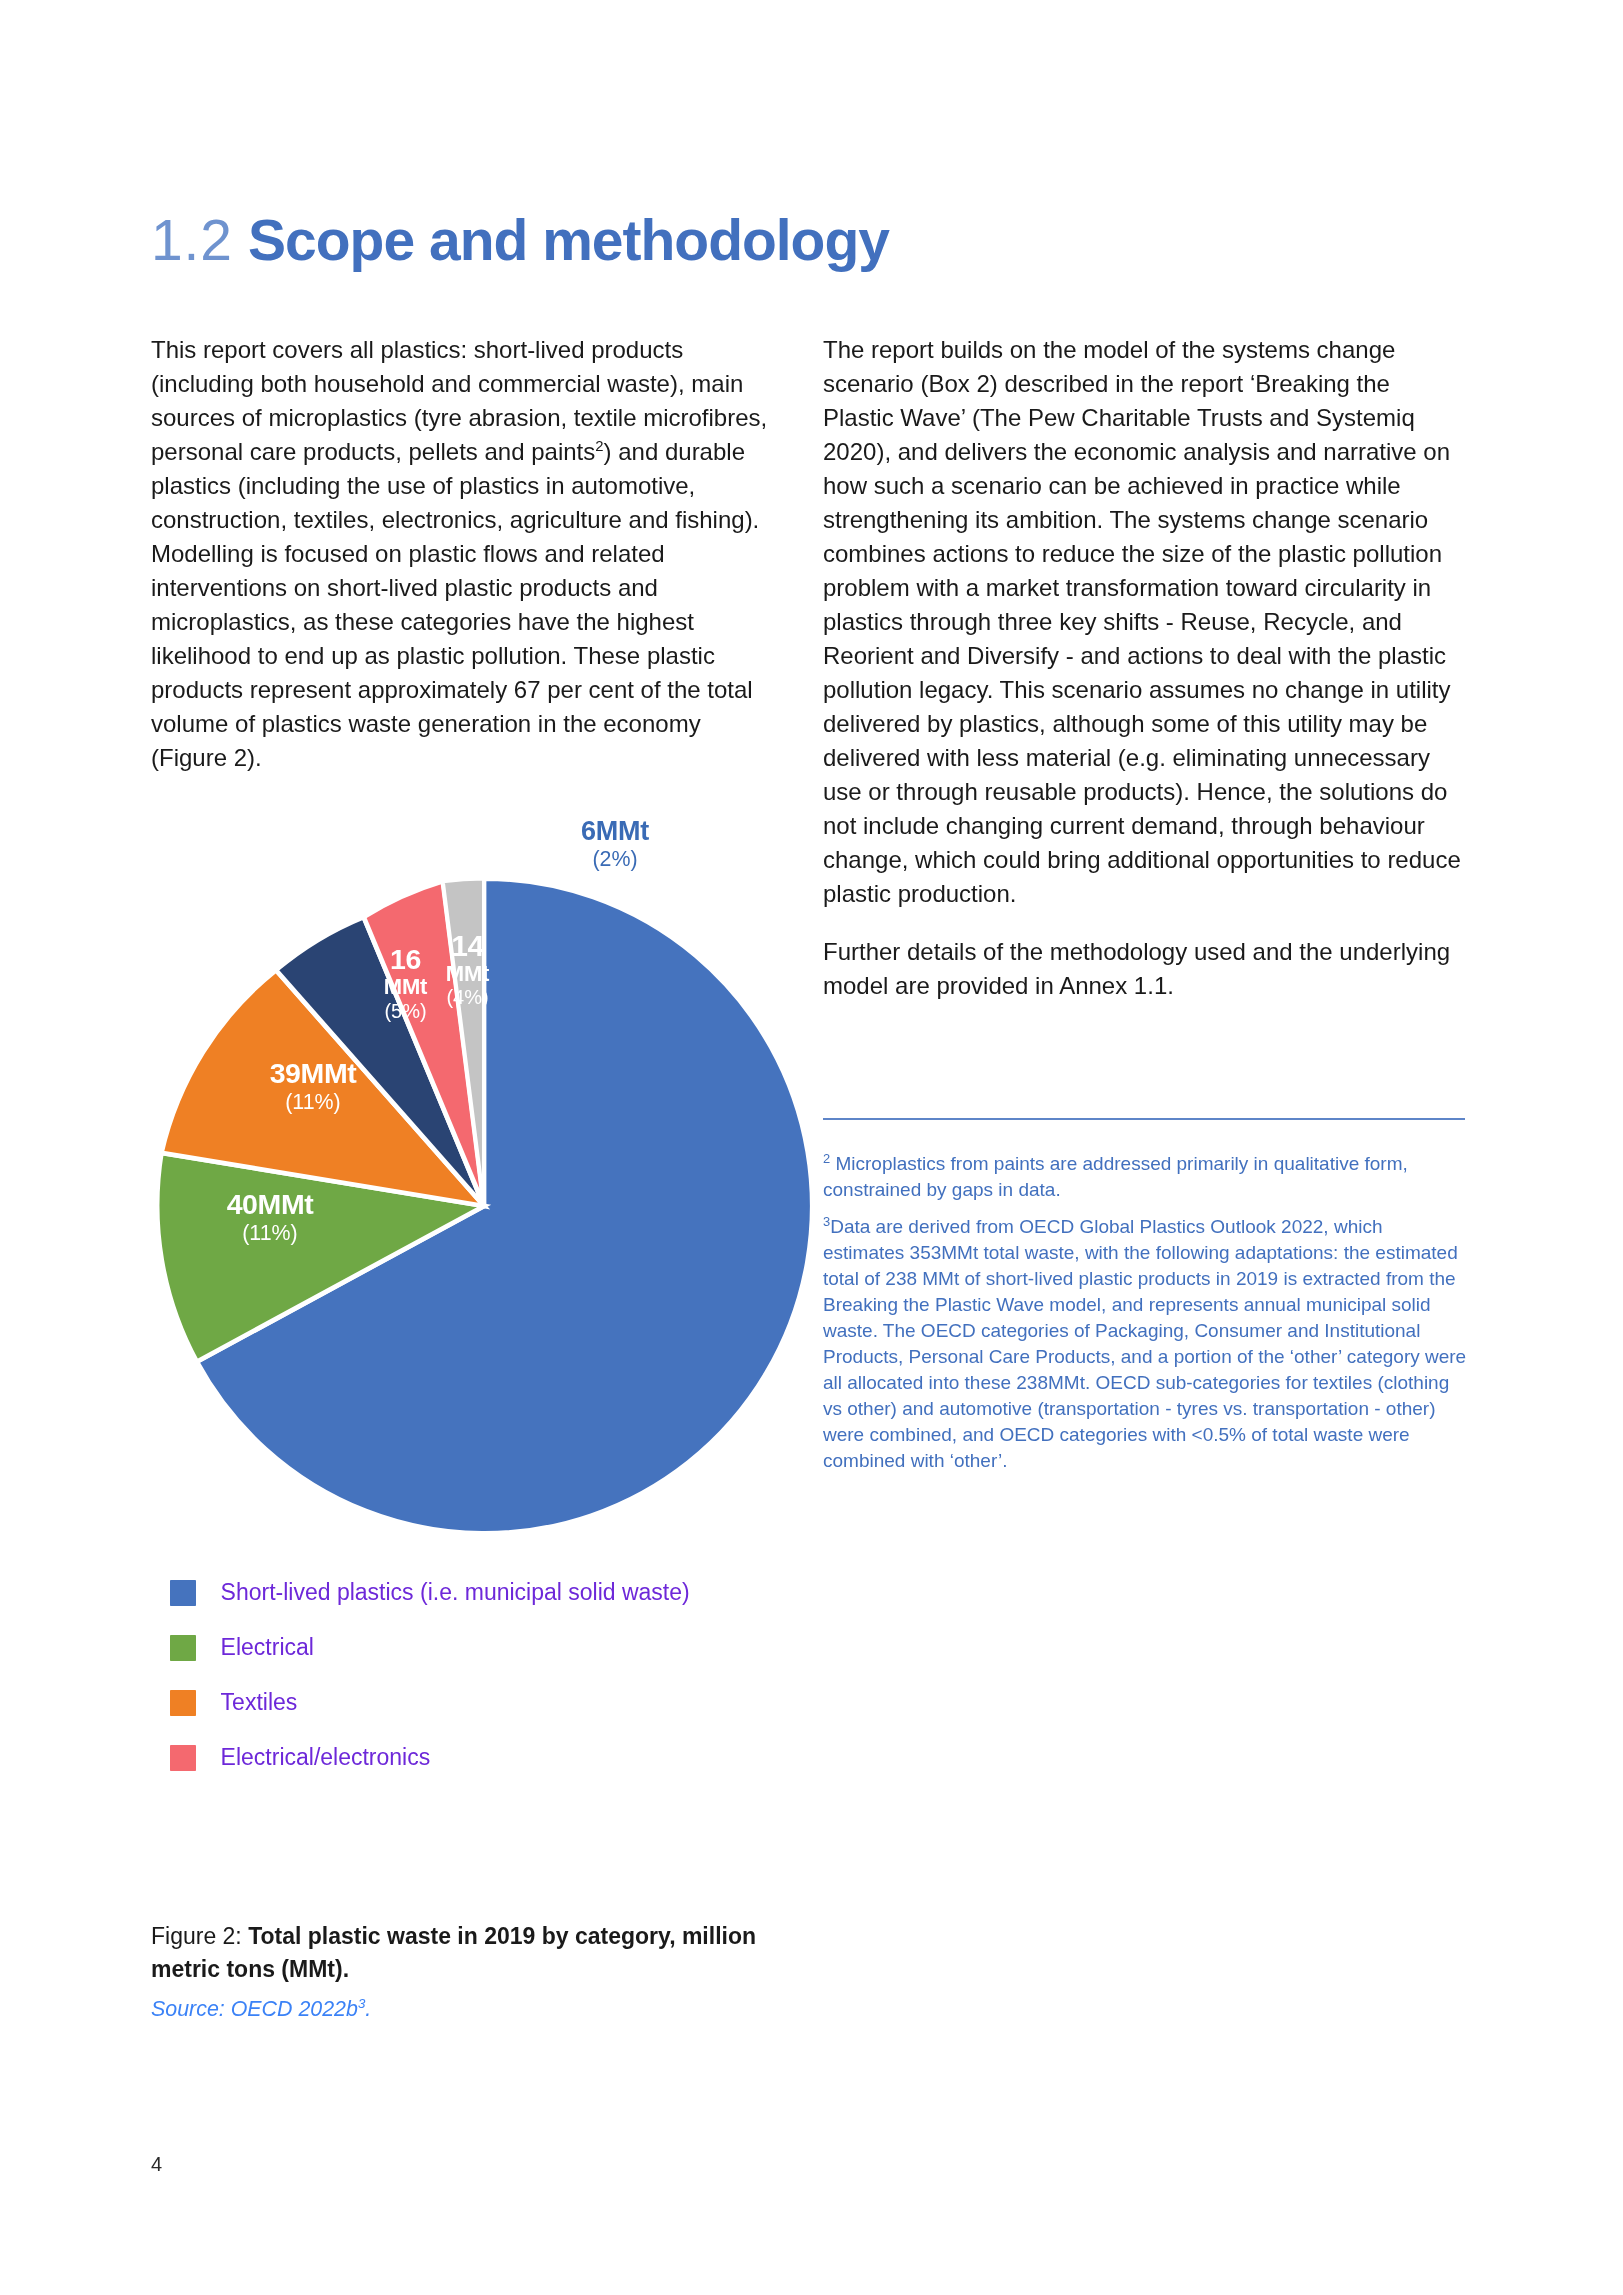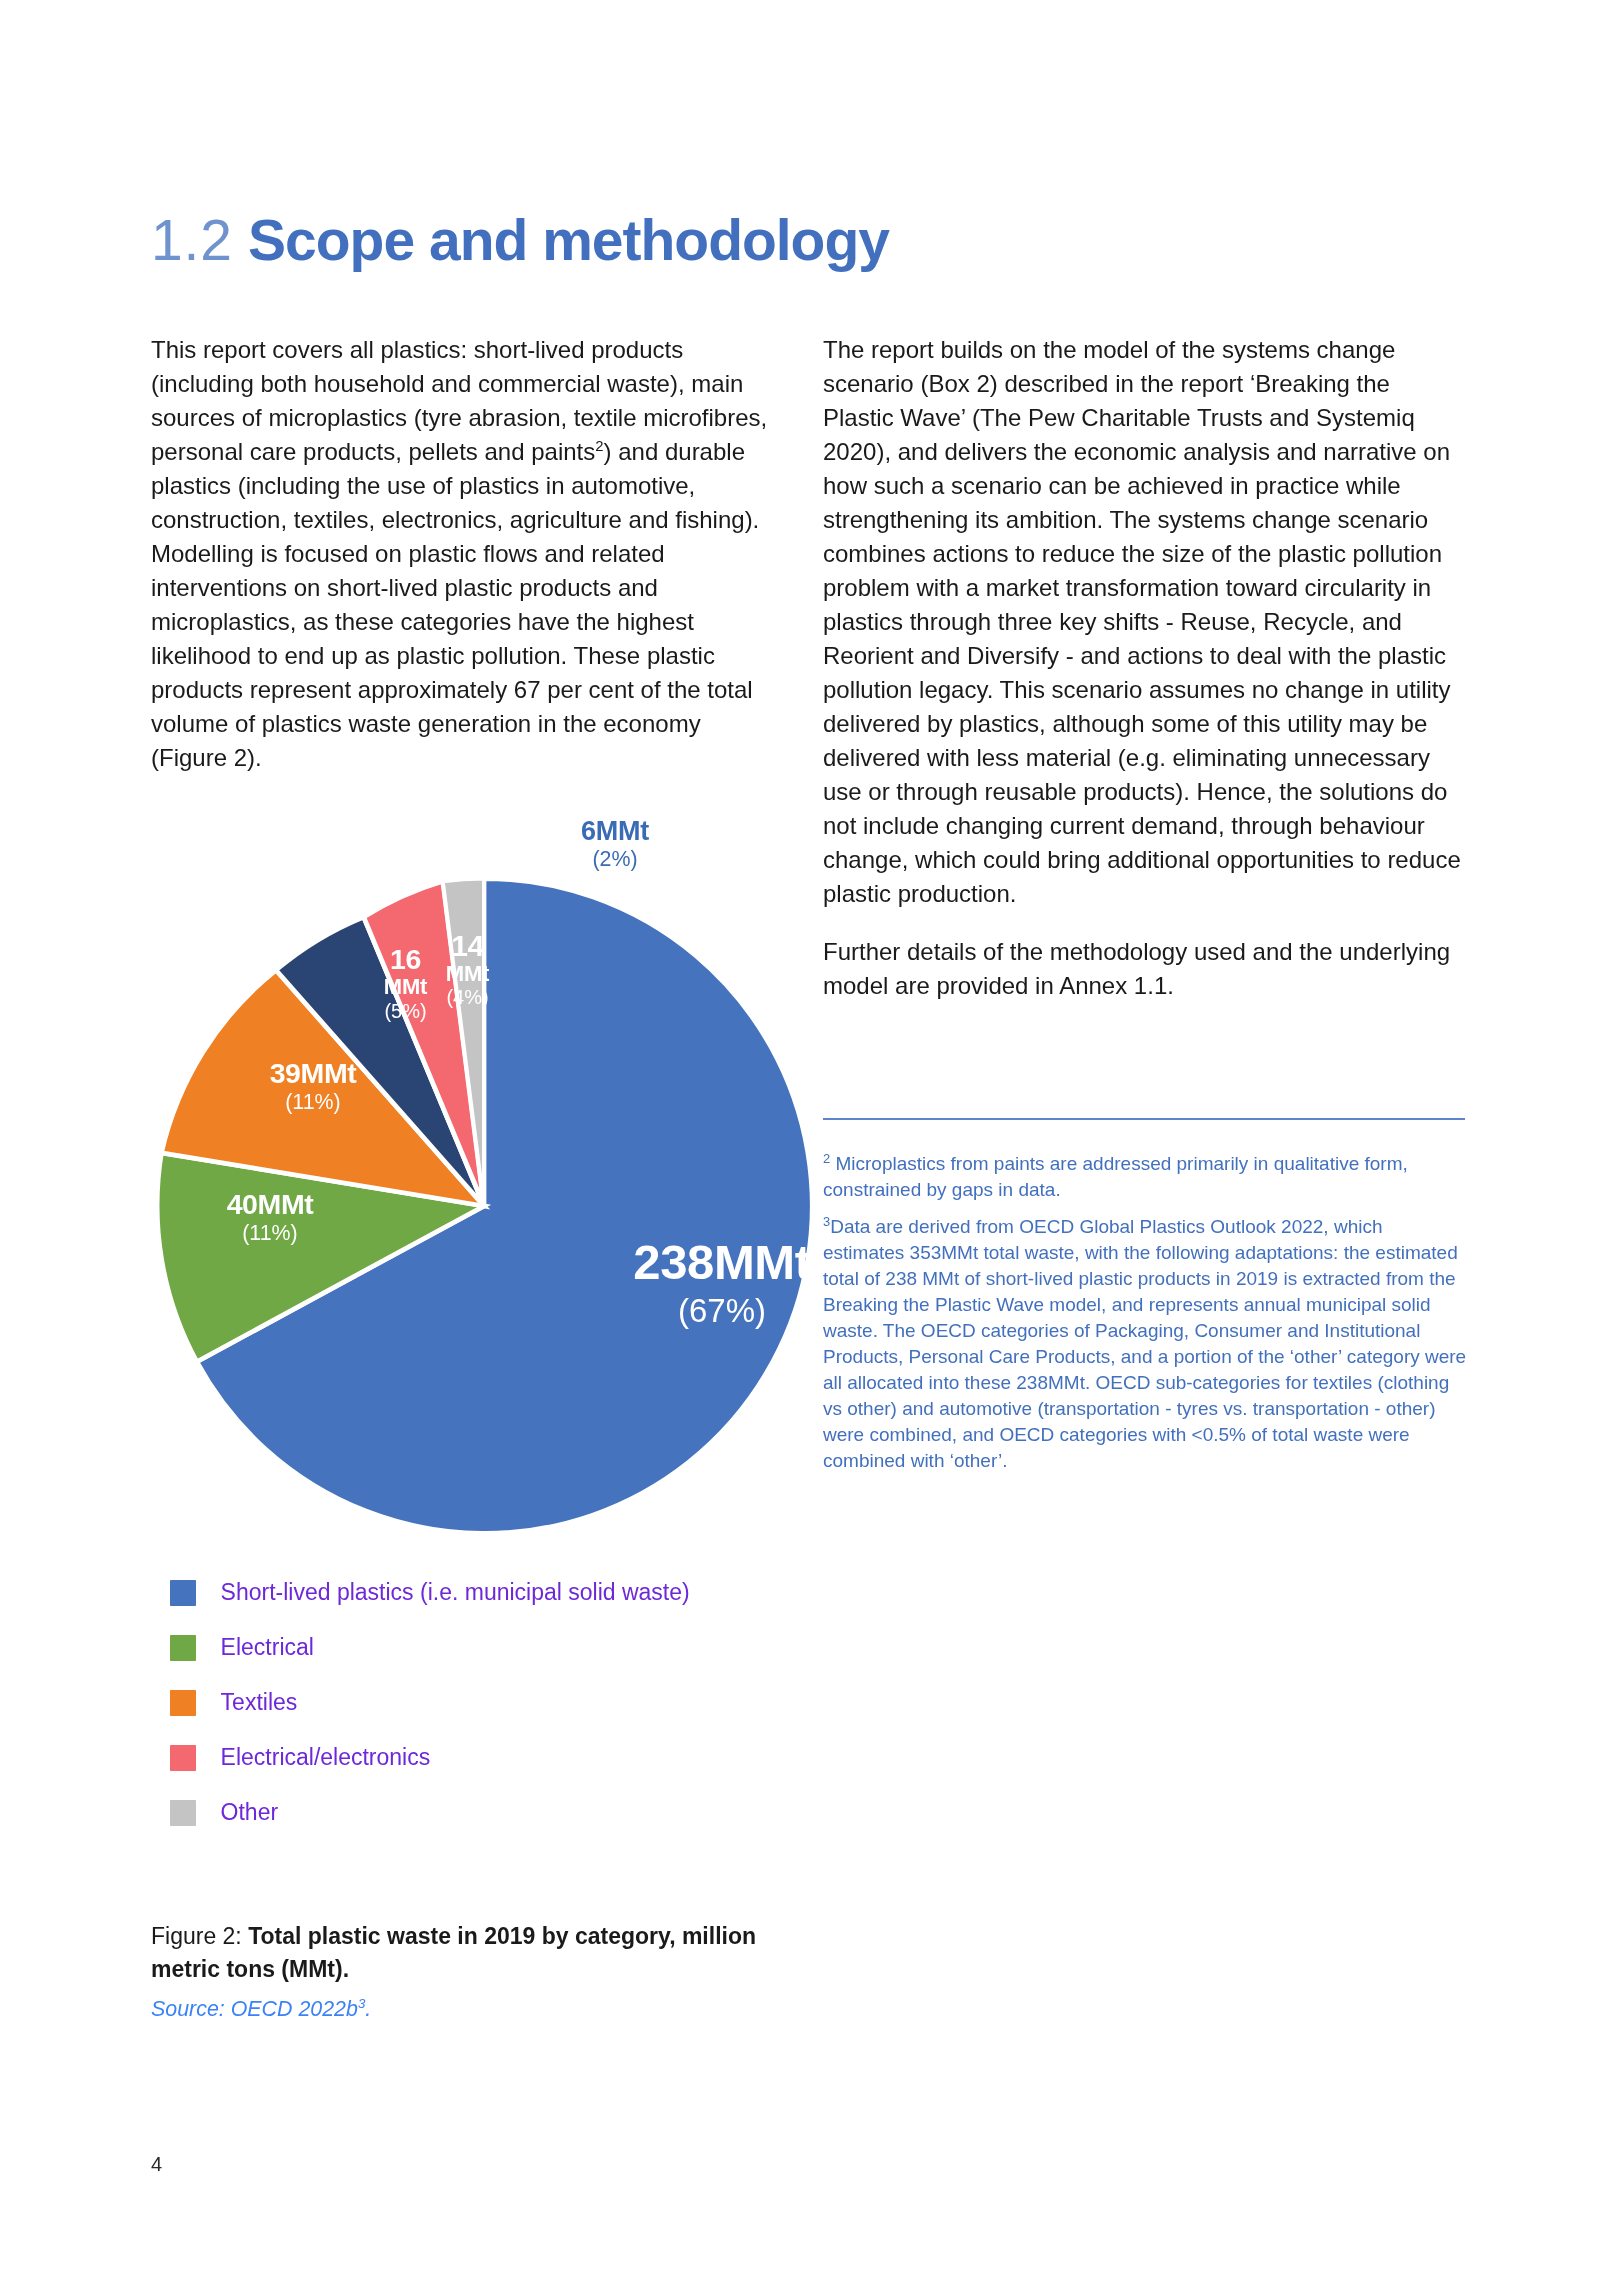--- a/index.html
+++ b/index.html
@@ -268,24 +268,20 @@
 
         <path fill="#4573be" stroke="#ffffff" stroke-width="6" d="M 420 420 L 420 7 A 413 413 0 1 1 57.7 616.4 Z"></path>
         <path fill="#6fa845" stroke="#ffffff" stroke-width="6" d="M 420 420 L 57.7 616.4 A 413 413 0 0 1 13.1 353.0 Z"></path>
         <path fill="#ef8024" stroke="#ffffff" stroke-width="6" d="M 420 420 L 13.1 353.0 A 413 413 0 0 1 157.6 122.4 Z"></path>
         <path fill="#2a4473" stroke="#ffffff" stroke-width="6" d="M 420 420 L 157.6 122.4 A 413 413 0 0 1 268.2 55.4 Z"></path>
         <path fill="#f4696f" stroke="#ffffff" stroke-width="6" d="M 420 420 L 268.2 55.4 A 413 413 0 0 1 368.0 10.3 Z"></path>
         <path fill="#c4c4c4" stroke="#ffffff" stroke-width="5" d="M 420 420 L 368.0 10.3 A 413 413 0 0 1 420 7 Z"></path>
       </g>
     </svg>
 
-    <div class="slice-label lbl-main">
-      <span class="v">238MMt</span>
-      <span class="p">(67%)</span>
-    </div>
 
     <div class="slice-label lbl-green">
       <span class="v">40MMt</span>
       <span class="p">(11%)</span>
     </div>
 
     <div class="slice-label lbl-orange">
       <span class="v">39MMt</span>
       <span class="p">(11%)</span>
     </div>
@@ -313,24 +309,20 @@
       <span class="legend-label">Electrical</span>
     </div>
     <div class="legend-row">
       <span class="legend-swatch" style="background:#ef8024"></span>
       <span class="legend-label">Textiles</span>
     </div>
     <div class="legend-row">
       <span class="legend-swatch" style="background:#f4696f"></span>
       <span class="legend-label">Electrical/electronics</span>
     </div>
-    <div class="legend-row">
-      <span class="legend-swatch" style="background:#c4c4c4"></span>
-      <span class="legend-label">Other</span>
-    </div>
   </div>
 
   <div class="caption">
     <p class="caption-main"><span class="fig">Figure 2: </span><span class="bold">Total plastic waste in 2019 by category, million metric tons (MMt).</span></p>
     <p class="caption-source"><span>Source: OECD 2022b</span><sup>3</sup><span>.</span></p>
   </div>
 
   <div class="page-number">4</div>
 
 </div>

